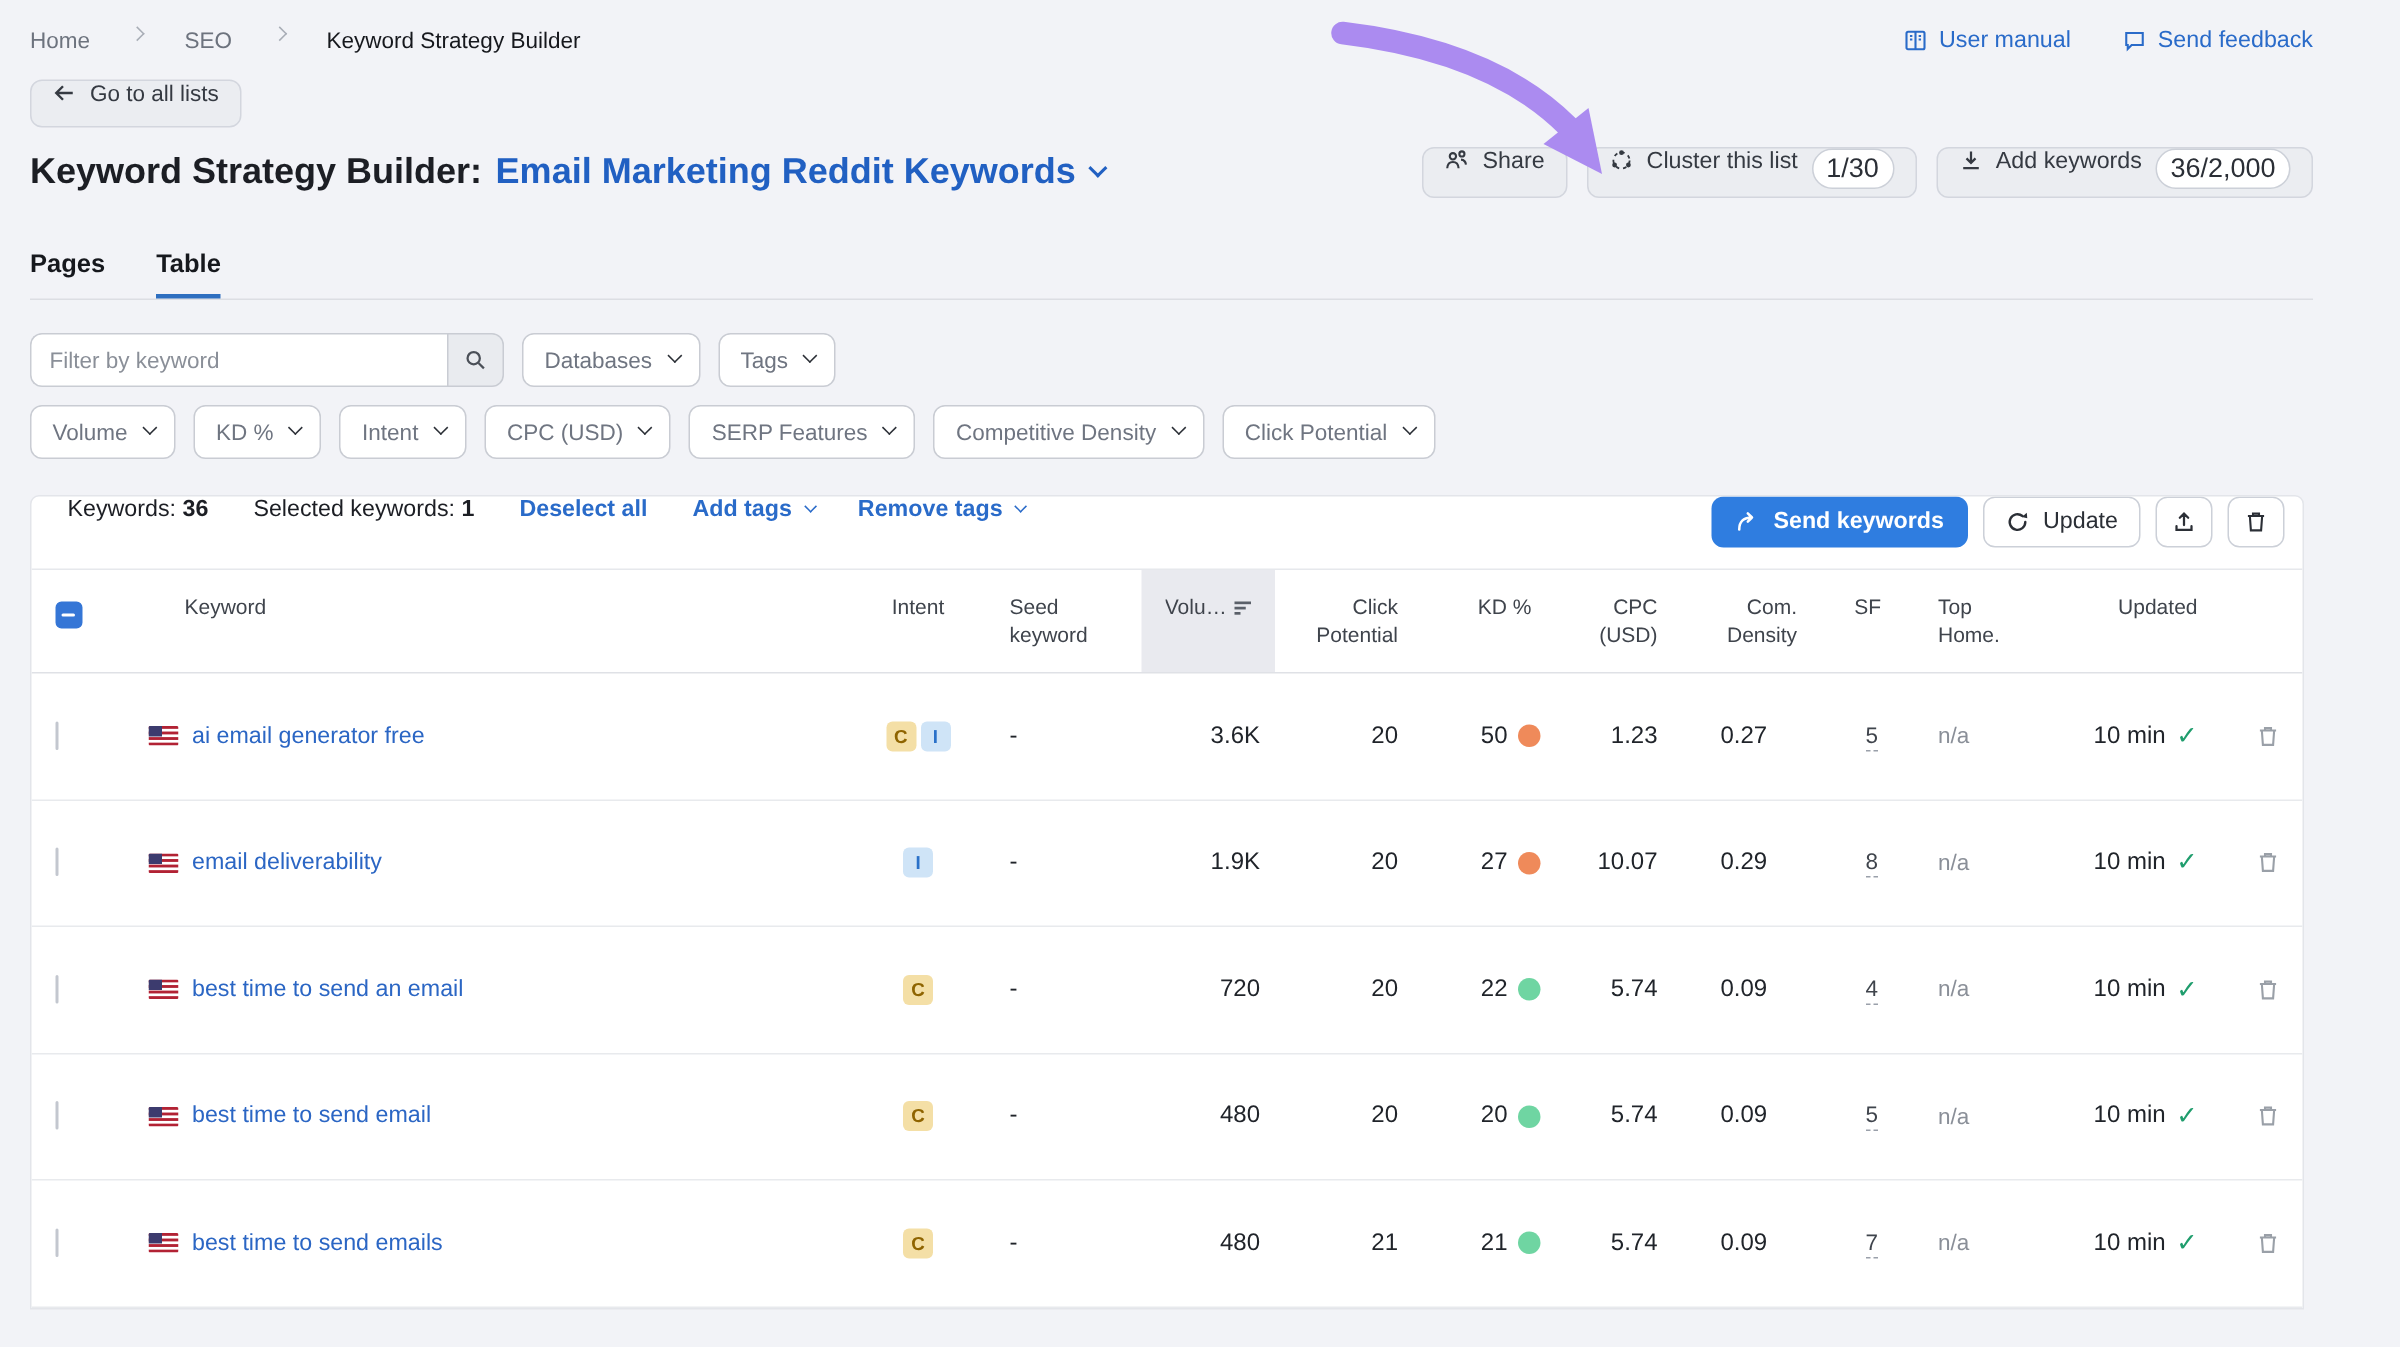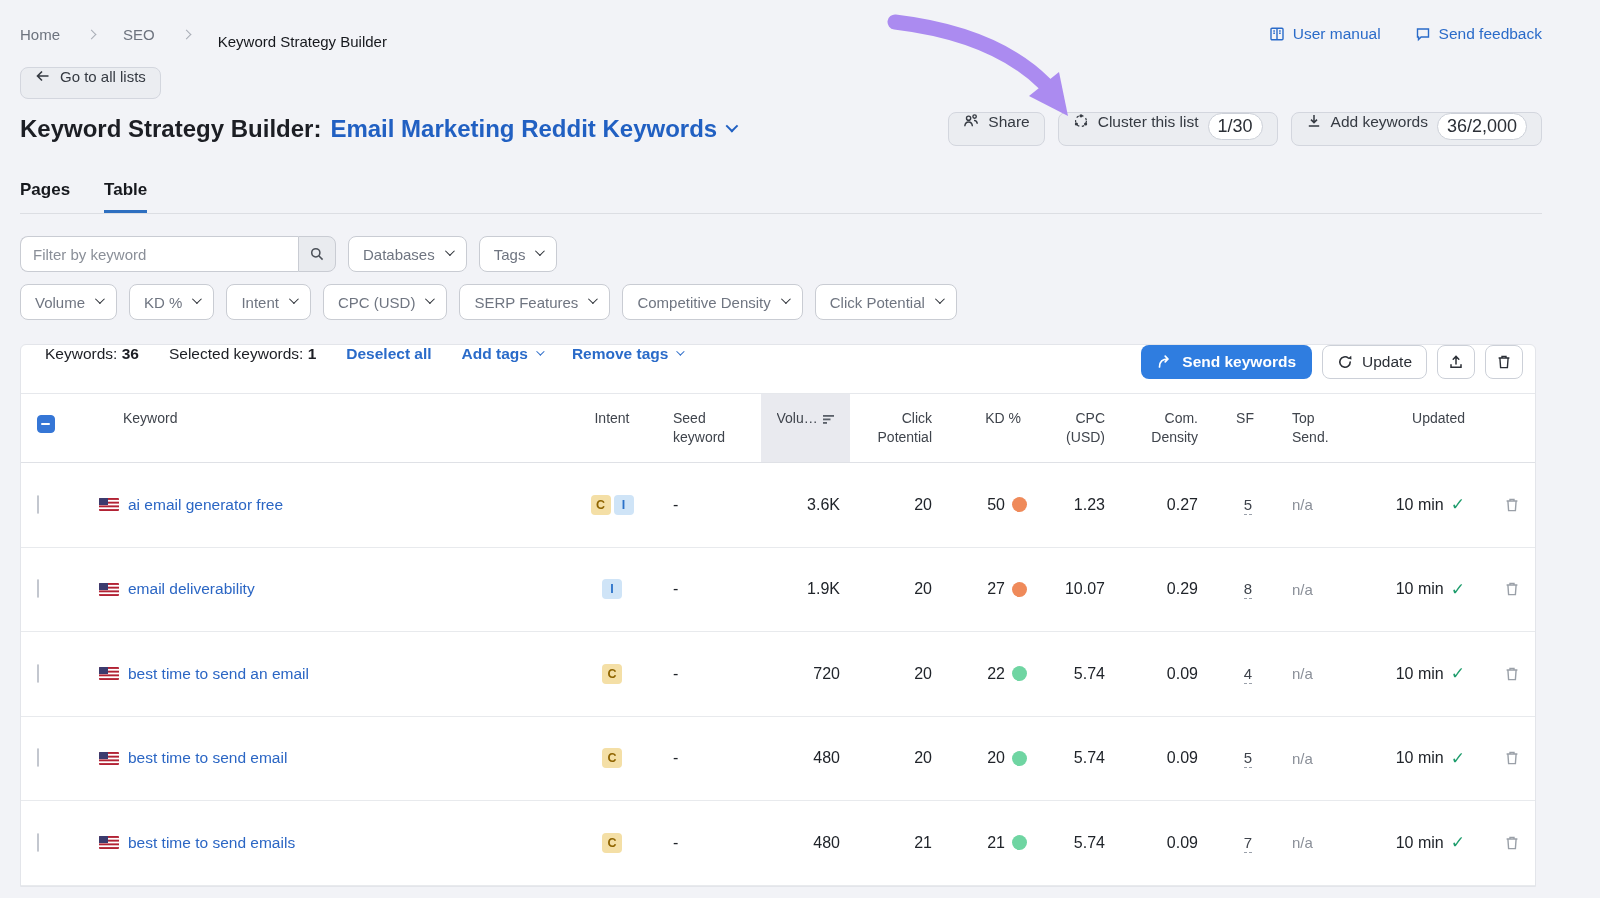--- a/index.html
+++ b/index.html
@@ -5,23 +5,23 @@
   * { box-sizing: border-box; margin: 0; padding: 0; }
   html,body { width:1600px; height:898px; overflow:hidden; }
   body {
     font-family: "Liberation Sans", "DejaVu Sans", sans-serif;
     background:#f2f3f7; color:#1c1e24; position:relative;
   }
   .page { width:1600px; height:898px; padding:0 58px 0 20px; position:relative; overflow:hidden; }
 
   
   .topbar { display:flex; justify-content:space-between; align-items:center; padding-top:18px; }
-  .breadcrumb { display:flex; align-items:center; gap:28px; font-size:15px; color:#6d737e; }
+  .breadcrumb { display:flex; align-items:flex-start; gap:28px; font-size:15px; color:#6d737e; }
   .breadcrumb .crumb { cursor:pointer; }
-  .breadcrumb .crumb.current { color:#16181d;margin-top:15px; }
+  .breadcrumb .crumb.current { color:#16181d; }
   .chev { display:inline-block; width:7px; height:7px; border-right:1.8px solid currentColor; border-bottom:1.8px solid currentColor; }
   .chev.right { transform:rotate(-45deg); color:#a8adb6; }
   .chev.down { transform:rotate(45deg) translateY(-2px); }
   .top-links { display:flex; gap:34px; }
   .top-link { display:flex; align-items:center; gap:8px; color:#2a6bc9; font-size:15.5px; cursor:pointer; }
 
   
   .btn-gray {
     display:inline-flex; align-items:flex-start; gap:9px; background:#ebedf1;
     border:1px solid #d3d6de; border-radius:8px; height:32px; padding:0 14px;
@@ -120,21 +120,21 @@
   .badge-c { background:#f4dfa6; color:#8f6400; }
   .badge-i { background:#cfe4f7; color:#2a71c9; }
   .cell-left { padding-left:10px; }
   .cell-right { text-align:right; padding-right:10px; }
   .cp-cell { text-align:right; padding-right:6px; }
   .kd-cell { display:flex; justify-content:flex-end; align-items:center; gap:7px; padding-right:6px; }
   .kd-dot { width:15px; height:15px; border-radius:50%; }
   .kd-hard { background:#ef8a5a; }
   .kd-easy { background:#6fd5a2; }
   .cpc-cell { text-align:right; padding-right:4px; }
-  .cd-cell { text-align:right; padding-right:4px; }
+  .cd-cell { text-align:center; padding-right:4px; }
   .sf-cell { text-align:right; padding-right:8px; }
   .sf-val { border-bottom:1px dashed #9aa0aa; padding-bottom:1px; color:#3f444c; cursor:pointer; font-size:15px; }
   .na-cell { padding-left:14px; color:#8a8f98; font-size:15px; }
   .upd-cell { display:flex; justify-content:flex-end; align-items:center; gap:7px; padding-right:6px; }
   .check { color:#1f9d6d; font-size:17px; font-weight:700; }
   .row-trash { display:flex; justify-content:center; cursor:pointer; }
 </style>
 </head>
 <body>
 
@@ -327,21 +327,21 @@
           <rect x="1" y="1" width="11" height="1.8" fill="#5a6069"></rect>
             <rect x="1" y="4.5" width="7.5" height="1.8" fill="#5a6069"></rect>
             <rect x="1" y="8" width="4" height="1.8" fill="#5a6069"></rect>
         </svg>
       </div>
       <div class="th-right" style="padding-right:6px">Click Potential</div>
       <div class="th-right" style="padding-right:12px">KD %</div>
       <div class="th-right" style="padding-right:4px">CPC (USD)</div>
       <div class="th-right" style="padding-right:4px">Com. Density</div>
       <div class="th-right" style="padding-right:6px">SF</div>
-      <div class="cell-left" style="padding-left:14px">Top Send.</div>
+      <div class="cell-left" style="padding-left:14px">Top Home.</div>
       <div class="th-right" style="padding-right:6px">Updated</div>
       <div></div>
     </div>
 
     <div class="grid trow">
       <div><span class="cb"></span></div>
       <div class="kw-cell">
         <svg class="flag" viewBox="0 0 20 13">
             <rect width="20" height="13" fill="#fff"></rect>
             <rect y="0" width="20" height="1.9" fill="#b22234"></rect>

